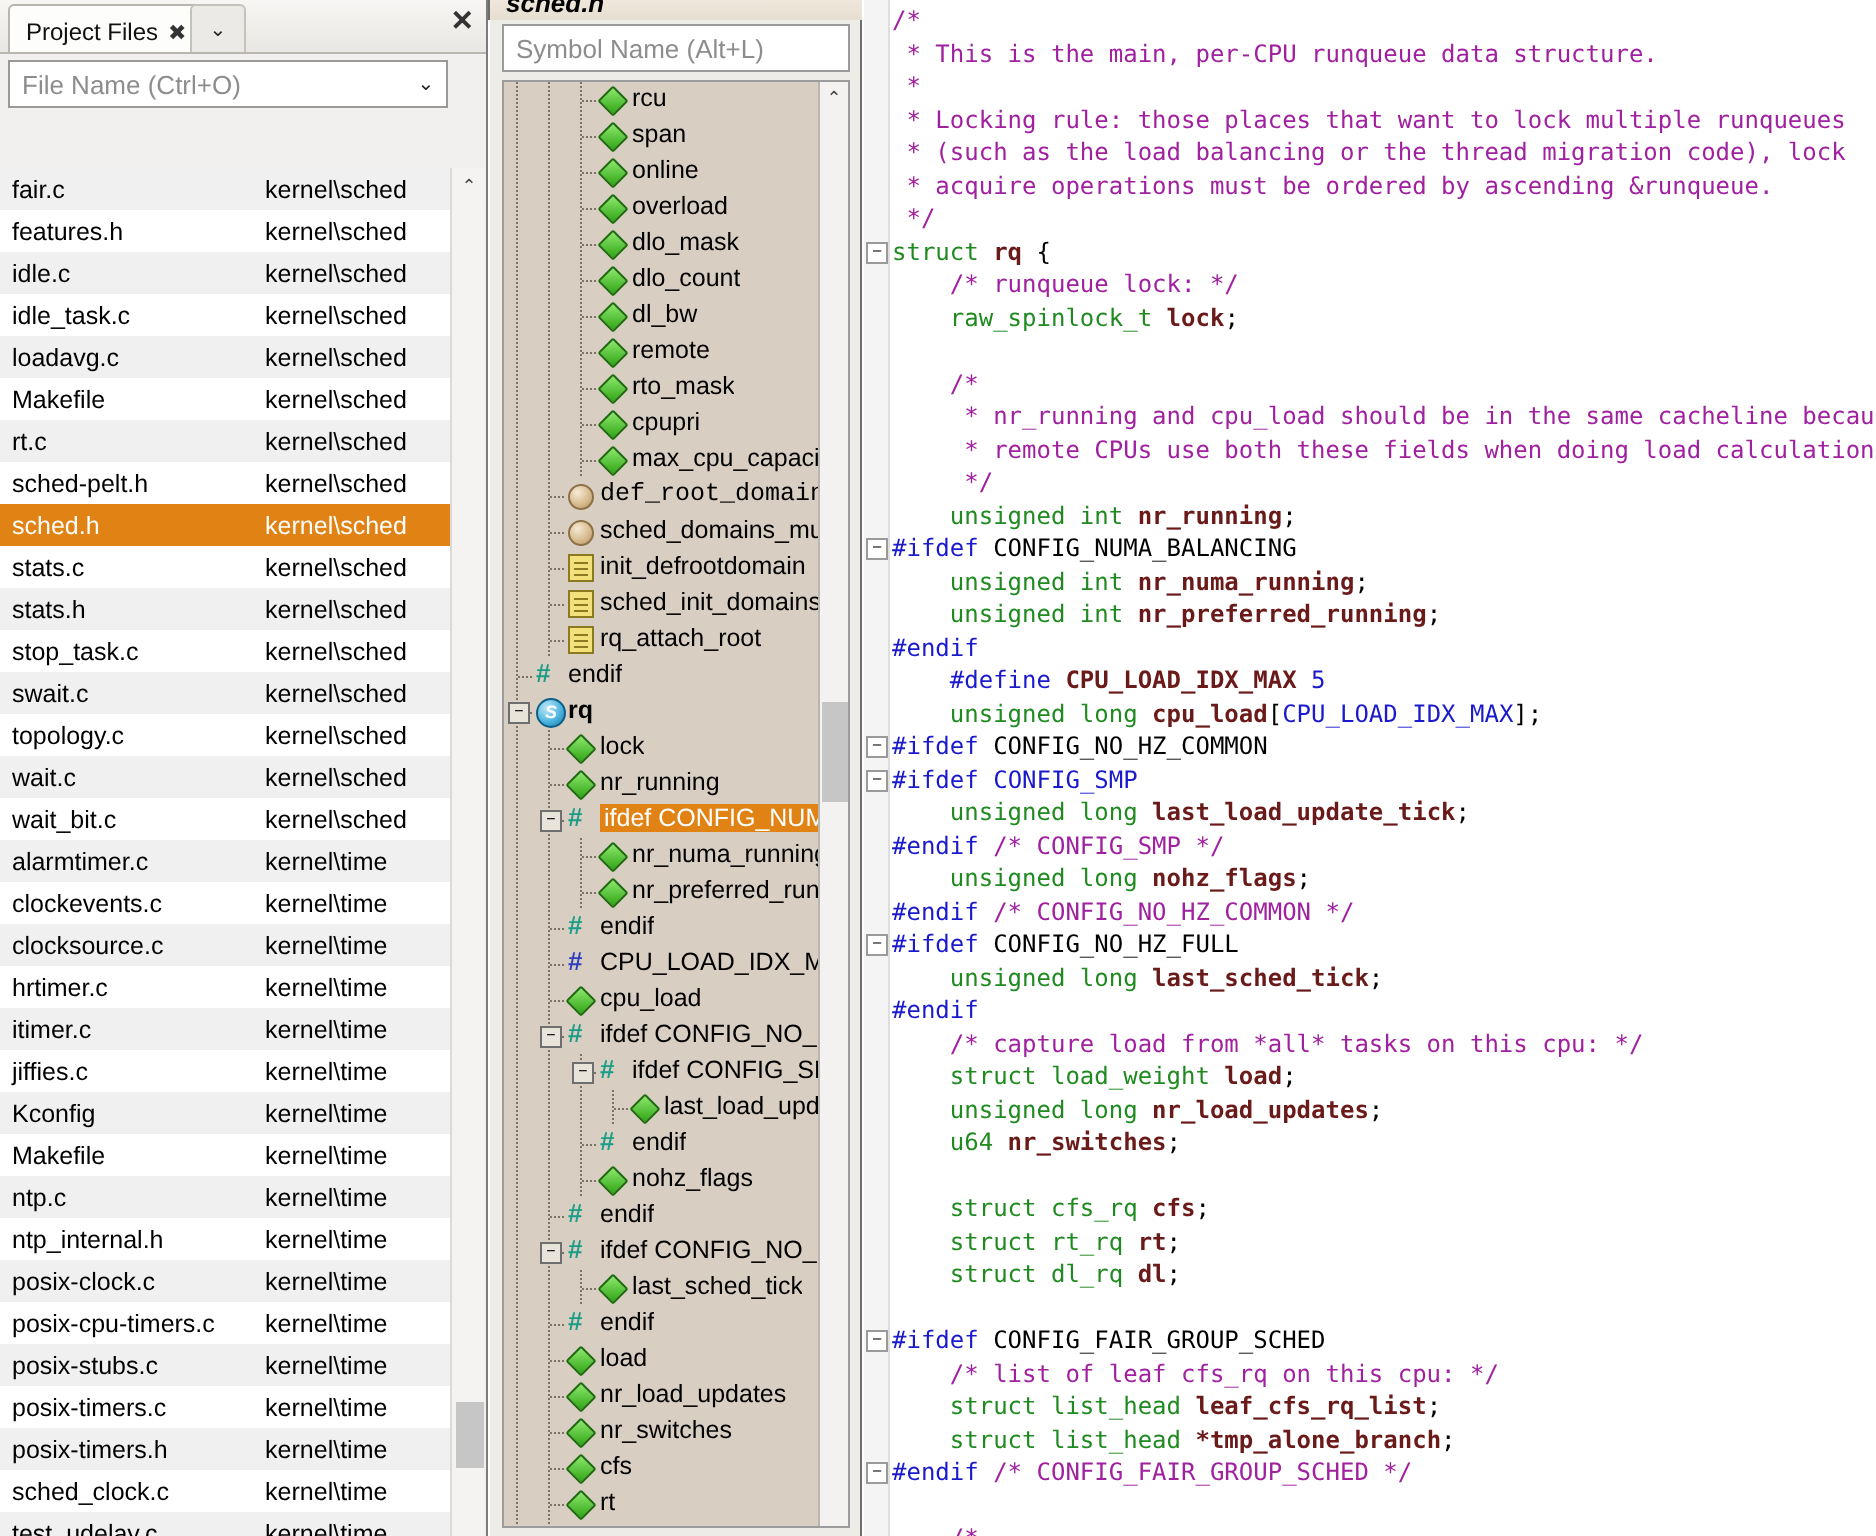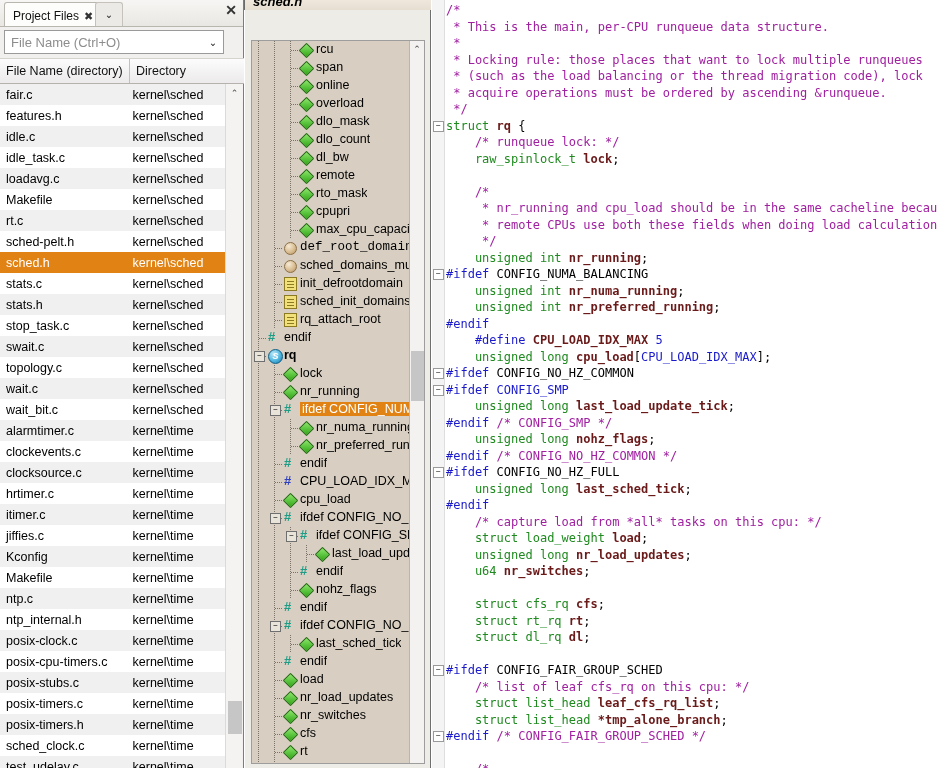--- a/index.html
+++ b/index.html
@@ -263,24 +263,20 @@
       </div>
       <div class="lp-tab-menu">⌄</div>
       <div class="lp-close-x">✕</div>
     </div>
 
     <div class="lp-filter">
       <div class="lp-filter-text">File Name (Ctrl+O)</div>
       <div class="lp-filter-arrow">⌄</div>
     </div>
 
-    <div class="lp-header">
-      <div class="lp-hcell c1">File Name (directory)</div>
-      <div class="lp-hcell c2">Directory</div>
-    </div>
 
     <div class="lp-list" id="file-list">
         <div class="row alt">
           <div class="c1">fair.c</div>
           <div class="c2">kernel\sched</div>
         </div>
         <div class="row">
           <div class="c1">features.h</div>
           <div class="c2">kernel\sched</div>
         </div>
@@ -416,20 +412,23 @@
     </div>
   </div>
 
   <div class="top-dark"></div>
 
   <div class="mid-panel">
     <div class="mid-tabstrip">
       <div class="mid-tablabel">sched.h</div>
     </div>
 
+    <div class="mid-search">
+      <div class="mid-search-text">Symbol Name (Alt+L)</div>
+    </div>
 
     <div class="tree">
       <div class="tree-canvas" id="tree-canvas">
           <div class="tnode">
             <div class="guide" style="left: 6px;"></div>
             <div class="guide" style="left: 22px;"></div>
             <div class="guide" style="left: 38px;"></div>
             <div class="elbow" style="left: 39px; width: 7px; top: 9px;"></div>
             <div class="ic" style="left: 48px; top: 2px;">
               <div class="ic-diamond" style="margin-top: 2px; margin-left: 1px;"></div>

